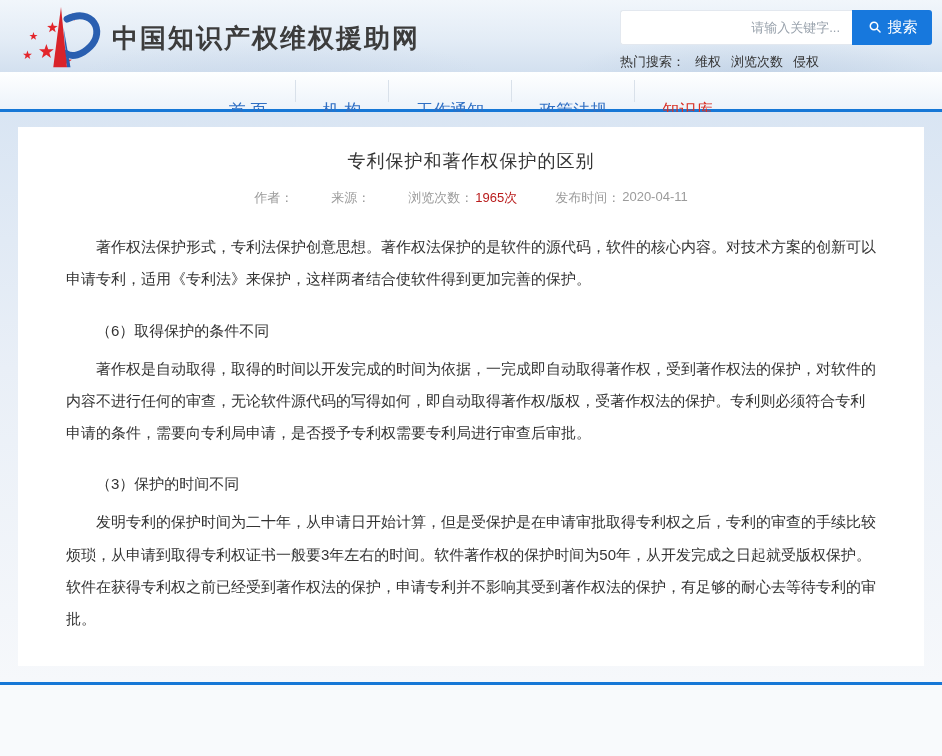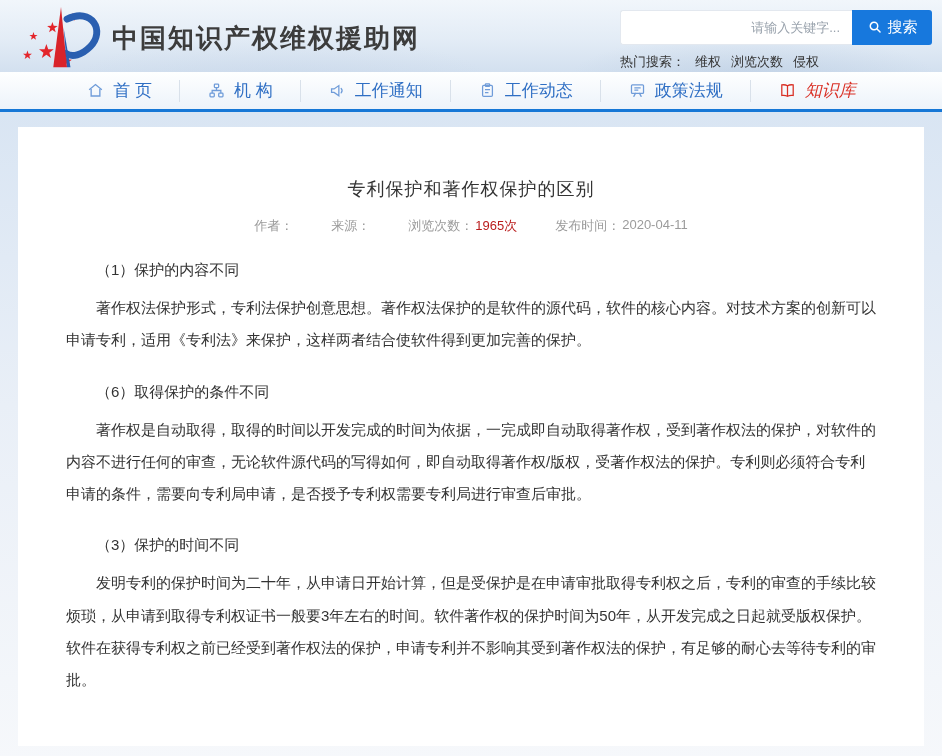--- a/index.html
+++ b/index.html
@@ -49,36 +49,37 @@
   .hot-row .hot-term { cursor:pointer; }
 
   
   .nav {
     height:40px; flex:0 0 auto;
     background:linear-gradient(180deg,#feffff 0%,#edf3fa 100%);
     border-bottom:3px solid #1677d6;
     display:flex; align-items:center; justify-content:center;
   }
   .nav-item {
-    display:flex; align-items:center; gap:8px; padding:0 27px;
+    display:flex; align-items:center; gap:19px; padding:0 27px;
     font-size:17px; color:#2f6fc4; cursor:pointer; height:22px;
     border-right:1px solid #d9e1ea;
+    flex-direction:column;
   }
   .nav-item:last-child { border-right:none; }
   .nav-item svg { width:19px; height:19px; color:#6f9cd9; }
-  .nav-item.nav-red { color:#d93025;font-style:italic; }
+  .nav-item.nav-red { color:#d93025; }
   .nav-item.nav-red svg { color:#d93025; }
 
   
   .main {
     flex:1 1 auto;
     background:linear-gradient(180deg,#d9e5f3 0%,#e9eff7 45%,#f6f8fb 100%);
     padding:15px 18px 16px;
   }
-  .card { background:#fff; height:100%; padding:44px 48px; }
+  .card { background:#fff; height:100%; padding:16px 48px; }
   .article-title {
     text-align:center; font-size:18px; font-weight:normal; color:#333;
     letter-spacing:1px; margin-top:6px;
   }
   .meta-row {
     display:flex; justify-content:center; gap:38px; margin-top:16px;
     font-size:13px; color:#9b9b9b;
   }
   .meta-item { display:flex; gap:2px; }
   .views-value { color:#b91c1c; }
@@ -164,28 +165,20 @@
     </div>
     <div class="nav-item">
       <svg viewBox="0 0 24 24" fill="none" stroke="currentColor" stroke-width="1.6">
         <path d="M4.5 10 v4.4 h3.2 l6 4.2 V5.8 l-6 4.2 z"></path>
           <path d="M16.6 9.3 a4.3 4.3 0 0 1 0 5.6" stroke-linecap="round"></path>
       </svg>
       <span>工作通知</span>
     </div>
     <div class="nav-item">
       <svg viewBox="0 0 24 24" fill="none" stroke="currentColor" stroke-width="1.6">
-        <rect x="5.8" y="5.4" width="12.4" height="14" rx="1.5"></rect>
-          <rect x="9.3" y="3.6" width="5.4" height="3.2" rx=".8"></rect>
-          <path d="M8.8 11 H15.2 M8.8 14.6 H13.2"></path>
-      </svg>
-      <span>工作动态</span>
-    </div>
-    <div class="nav-item">
-      <svg viewBox="0 0 24 24" fill="none" stroke="currentColor" stroke-width="1.6">
         <rect x="4.4" y="4.8" width="15.2" height="10.8" rx="1.2"></rect>
           <path d="M9.4 15.6 L7.4 19.4 M14.6 15.6 L16.6 19.4" stroke-linecap="round"></path>
           <path d="M8 8.6 H16 M8 11.6 H13"></path>
       </svg>
       <span>政策法规</span>
     </div>
     <div class="nav-item nav-red">
       <svg viewBox="0 0 24 24" fill="none" stroke="currentColor" stroke-width="1.6">
         <path d="M12 6 C10 4.8 7.5 4.5 4.8 4.9 V18.2 C7.5 17.8 10 18.1 12 19.3 C14 18.1 16.5 17.8 19.2 18.2 V4.9 C16.5 4.5 14 4.8 12 6 Z"></path>
           <path d="M12 6 V19.3"></path>
@@ -204,21 +197,20 @@
           <span>浏览次数：</span>
           <span class="views-value">1965次</span>
         </span>
         <span class="meta-item">
           <span>发布时间：</span>
           <span>2020-04-11</span>
         </span>
       </div>
 
       <div class="article-body">
-        <p class="sec-heading">（1）保护的内容不同</p>
         <p class="para"><span>著作权法保护形式，专利法保护创意思想。著作权法保护的是软件的源代码，软件的核心内容。对技术方案的创新可以申请专利，适用</span><a class="inline-link">《专利法》</a><span>来保护，这样两者结合使软件得到更加完善的保护。</span></p>
 
         <p class="sec-heading">（6）取得保护的条件不同</p>
         <p class="para"><span></span><a class="inline-link">著作权</a><span>是自动取得，取得的时间以开发完成的时间为依据，一完成即自动取得著作权，受到著作权法的保护，对软件的内容不进行任何的审查，无论软件源代码的写得如何，即自动取得著作权/版权，受著作权法的保护。专利则必须符合专利申请的条件，需要向专利局申请，是否授予专利权需要专利局进行审查后审批。</span></p>
 
         <p class="sec-heading">（3）保护的时间不同</p>
         <p class="para"><span>发明专利的保护时间为二十年，从申请日开始计算，但是受保护是在申请审批取得专利权之后，专利的审查的手续比较烦琐，从申请到取得专利权证书一般要3年左右的时间。软件著作权的保护时间为50年，从开发完成之日起就受版权保护。软件在获得专利权之前已经受到著作权法的保护，申请专利并不影响其受到著作权法的保护，有足够的耐心去等待专利的审批。</span><a class="inline-link"></a><span></span></p>
       </div>
     </div>
   </div>

